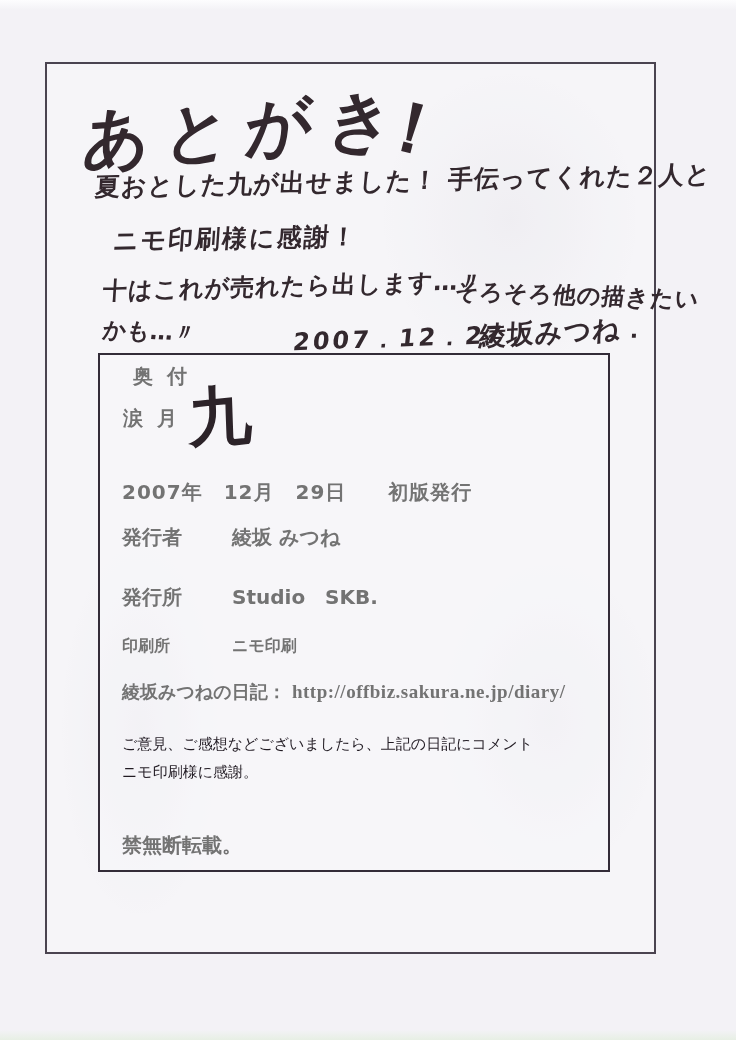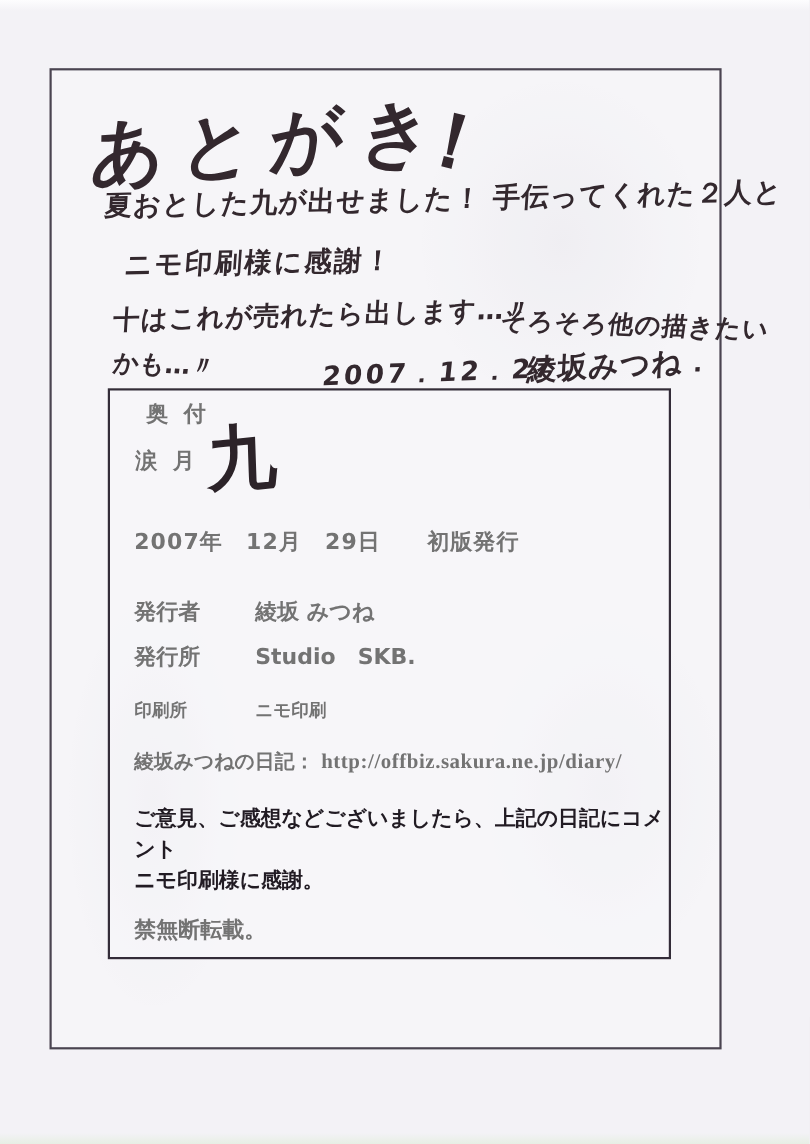--- a/index.html
+++ b/index.html
@@ -73,30 +73,30 @@
     background: rgba(250,249,252,0.35);
   }
   .colophon .row { position: absolute; color: #737373; font-weight: 700; white-space: nowrap; }
   .c-label   { left: 33px; top: 8px;  font-size: 20px; letter-spacing: 14px; }
   .c-series  { left: 23px; top: 50px; font-size: 20px; letter-spacing: 14px; }
   .c-volume  {
     left: 88px; top: 18px; font-size: 64px; font-weight: 600;
     color: #2c2329; transform: rotate(-6deg) skewX(-4deg);
   }
   .c-edition { left: 22px; top: 124px; font-size: 20px; letter-spacing: 1px; }
-  .c-row0    { left: 22px; top: 188px; font-size: 20px; }
+  .c-row0    { left: 22px; top: 169px; font-size: 20px; }
   .c-row1    { left: 22px; top: 229px; font-size: 20px; }
   .c-row2    { left: 22px; top: 281px; font-size: 16px; }
   .c-diary   { left: 22px; top: 325px; font-size: 18px; }
   .rlabel { display: inline-block; min-width: 84px; margin-right: 26px; }
   .c-diary .url {
     font-family: Liberation Serif, serif;
     font-size: 19px; font-weight: 700; letter-spacing: 0.5px;
   }
-  .c-feedback { left: 22px; top: 375px; font-size: 19px; line-height: 28px; font-weight: 700; color: #211b23; position: absolute; }
+  .c-feedback { left: 22px; top: 375px; font-size: 15px; line-height: 28px; font-weight: 400; color: #211b23; position: absolute; }
   .c-notice  { left: 22px; top: 449px; font-size: 20px; margin-top: 28px; }
 </style>
 </head>
 <body>
 
 <div id="page">
 
   <div class="edge-top"></div>
   <div class="showthrough" style="left:380px; top:70px;  width:260px; height:300px;"></div>
   <div class="showthrough" style="left:440px; top:560px; width:220px; height:320px;"></div>

